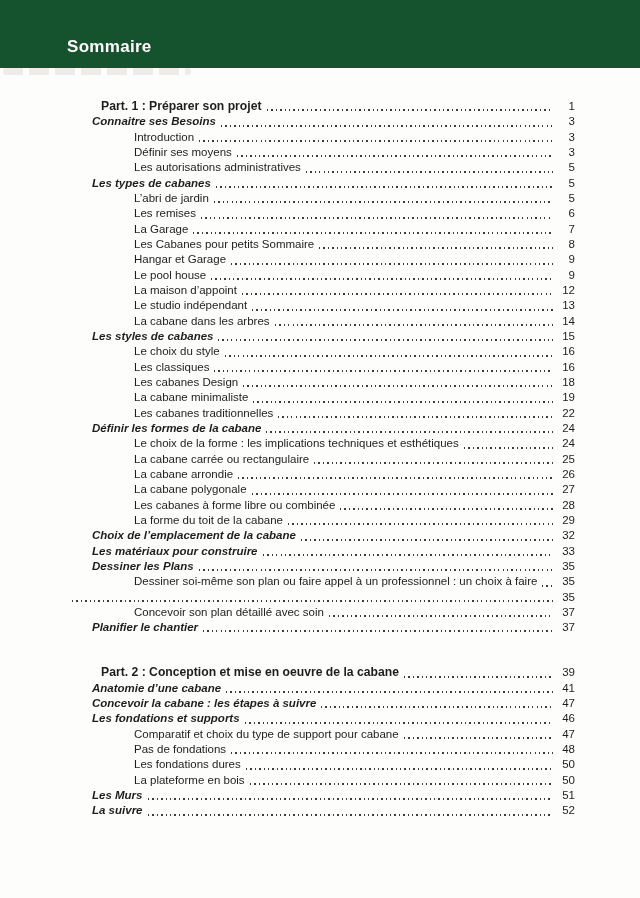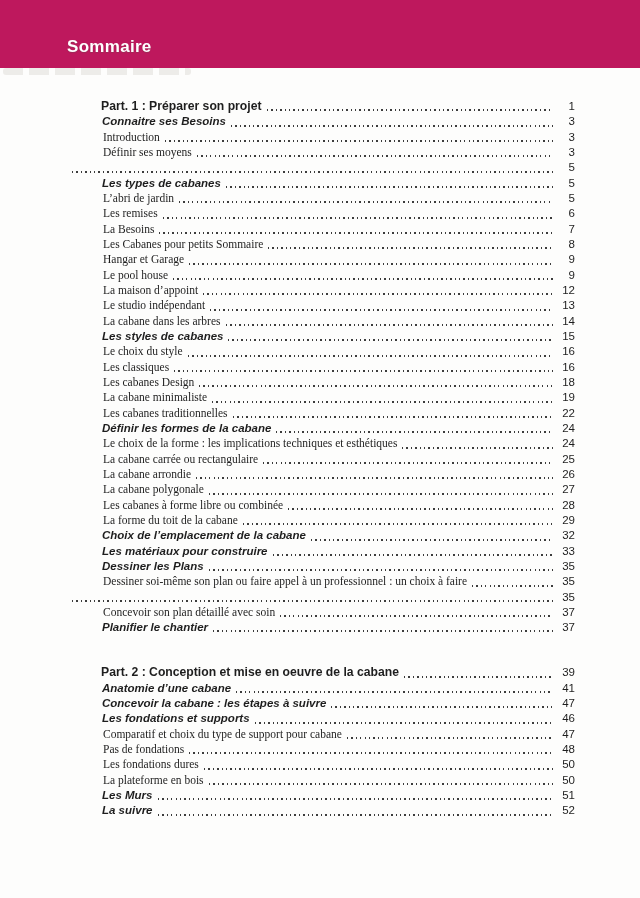--- a/index.html
+++ b/index.html
@@ -15,21 +15,21 @@
     position: relative;
     width: 640px;
     height: 898px;
     background: #fdfdfc;
   }
   .header {
     position: absolute;
     top: 0; left: 0;
     width: 640px;
     height: 68px;
-    background: #be185d;
+    background: #14532d;
   }
   .header-title {
     position: absolute;
     left: 67px;
     bottom: 11px;
     color: #ffffff;
     font-weight: bold;
     font-size: 17px;
     letter-spacing: 0.3px;
     text-shadow: 0 1px 1px rgba(90,85,75,0.35);
@@ -52,22 +52,22 @@
   .row {
     display: flex;
     align-items: baseline;
     height: 15.34px;
     font-size: 11.5px;
     color: #1e1e1e;
     line-height: 15.34px;
   }
   .row.lvl0 { font-weight: bold; font-size: 12.2px; padding-left: 34px; }
   .row.lvl1 { font-weight: bold; font-style: italic; }
-  .row.lvl1 .label { margin-left: 35px; }
-  .row.lvl2 .label { margin-left: 36px; font-family: Liberation Serif, serif; }
+  .row.lvl1 .label { margin-left: 25px; }
+  .row.lvl2 .label { margin-left: 67px; }
   .row.gap { margin-top: 30px; }
   .label { white-space: nowrap; }
   .dots {
     flex: 1 1 auto;
     align-self: flex-end;
     height: 2px;
     margin: 0 5px 3px 5px;
     background: repeating-linear-gradient(to right, #3c3c3c 0 1.3px, transparent 1.3px 4.4px);
   }
   .pg {
@@ -105,40 +105,41 @@
         <span class="label">Introduction</span>
         <span class="dots"></span>
         <span class="pg">3</span>
       </div>
       <div class="row lvl2">
         <span class="label">Définir ses moyens</span>
         <span class="dots"></span>
         <span class="pg">3</span>
       </div>
       <div class="row lvl2">
+        <span class="label">Les autorisations administratives</span>
         <span class="dots"></span>
         <span class="pg">5</span>
       </div>
       <div class="row lvl1">
         <span class="label">Les types de cabanes</span>
         <span class="dots"></span>
         <span class="pg">5</span>
       </div>
       <div class="row lvl2">
         <span class="label">L’abri de jardin</span>
         <span class="dots"></span>
         <span class="pg">5</span>
       </div>
       <div class="row lvl2">
         <span class="label">Les remises</span>
         <span class="dots"></span>
         <span class="pg">6</span>
       </div>
       <div class="row lvl2">
-        <span class="label">La Besoins</span>
+        <span class="label">La Garage</span>
         <span class="dots"></span>
         <span class="pg">7</span>
       </div>
       <div class="row lvl2">
         <span class="label">Les Cabanes pour petits Sommaire</span>
         <span class="dots"></span>
         <span class="pg">8</span>
       </div>
       <div class="row lvl2">
         <span class="label">Hangar et Garage</span>

